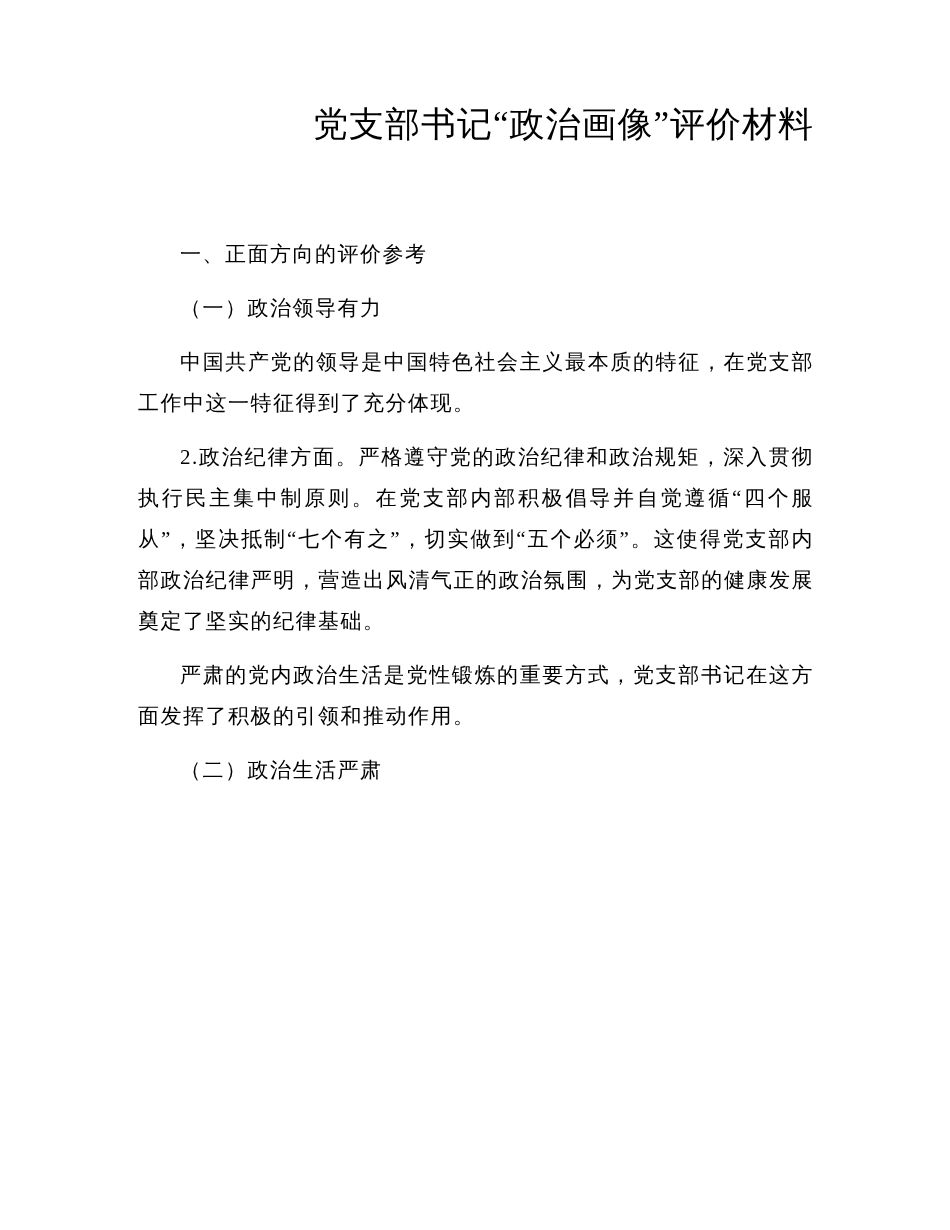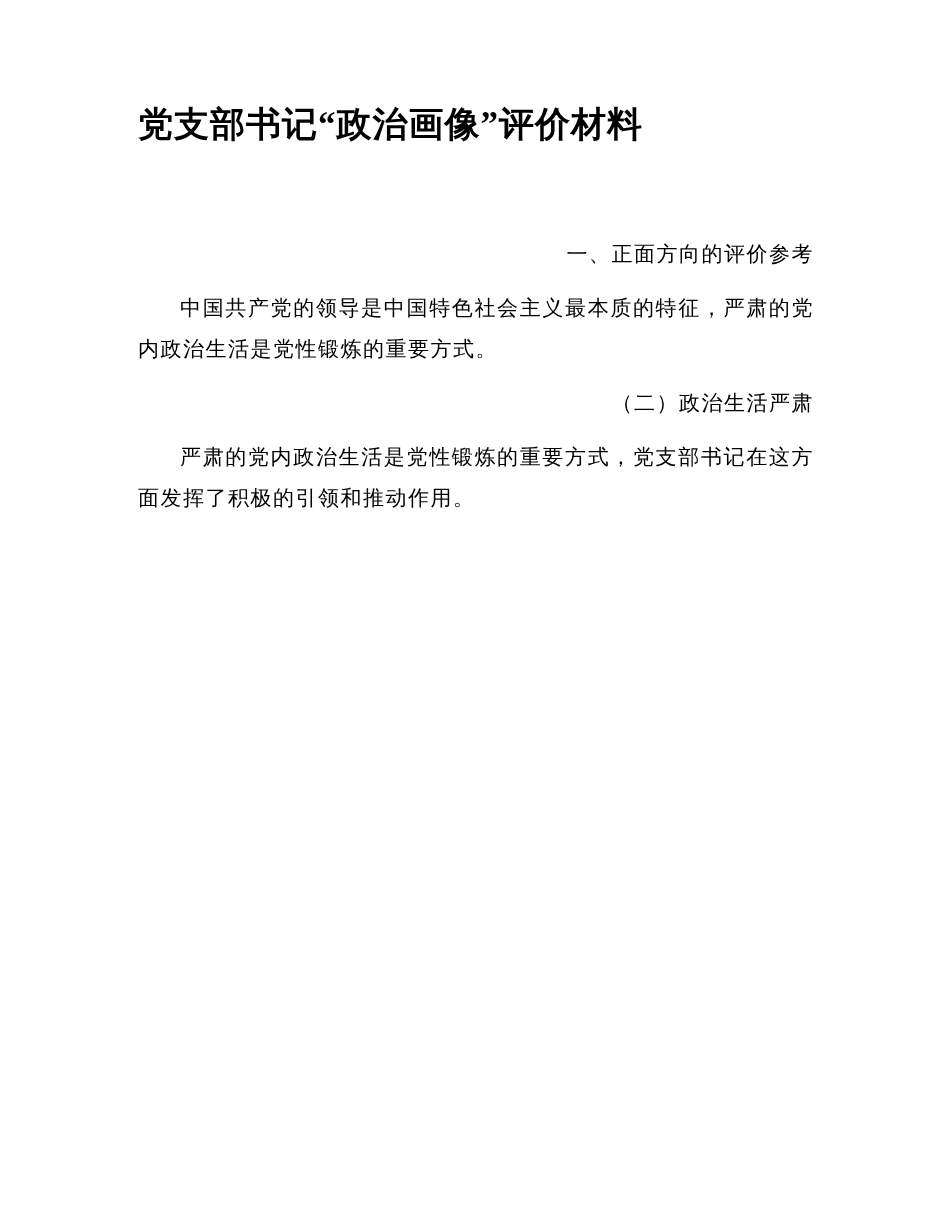--- a/index.html
+++ b/index.html
@@ -17,47 +17,49 @@
   .page {
     box-sizing: border-box;
     width: 950px;
     height: 1230px;
     padding: 100px 136px 0 138px;
     background: #ffffff;
   }
   .doc-title {
     margin: 0 0 84px 0;
     font-size: 35px;
-    font-weight: bold;
+    font-weight: normal;
     line-height: 50px;
     letter-spacing: 1px;
-    text-align: left;
+    text-align: right;
   }
   .block {
     margin: 0 0 13px 0;
     font-size: 21px;
     line-height: 41px;
     letter-spacing: 1.5px;
     text-indent: 2em;
     text-align: justify;
   }
   .heading {
-    text-align: right;
+    text-align: left;
   }
 </style>
 </head>
 <body>
 
 <div class="page">
   <h1 class="doc-title">党支部书记“政治画像”评价材料</h1>
 
   <div class="block heading">一、正面方向的评价参考</div>
 
+  <div class="block heading">（一）政治领导有力</div>
 
-  <div class="block">中国共产党的领导是中国特色社会主义最本质的特征，严肃的党内政治生活是党性锻炼的重要方式。</div>
+  <div class="block">中国共产党的领导是中国特色社会主义最本质的特征，在党支部工作中这一特征得到了充分体现。</div>
 
 
+  <div class="block">2.政治纪律方面。严格遵守党的政治纪律和政治规矩，深入贯彻执行民主集中制原则。在党支部内部积极倡导并自觉遵循“四个服从”，坚决抵制“七个有之”，切实做到“五个必须”。这使得党支部内部政治纪律严明，营造出风清气正的政治氛围，为党支部的健康发展奠定了坚实的纪律基础。</div>
+
+  <div class="block">严肃的党内政治生活是党性锻炼的重要方式，党支部书记在这方面发挥了积极的引领和推动作用。</div>
 
   <div class="block heading">（二）政治生活严肃</div>
-
-  <div class="block">严肃的党内政治生活是党性锻炼的重要方式，党支部书记在这方面发挥了积极的引领和推动作用。</div>
 
 </div>
 
 </body></html>

